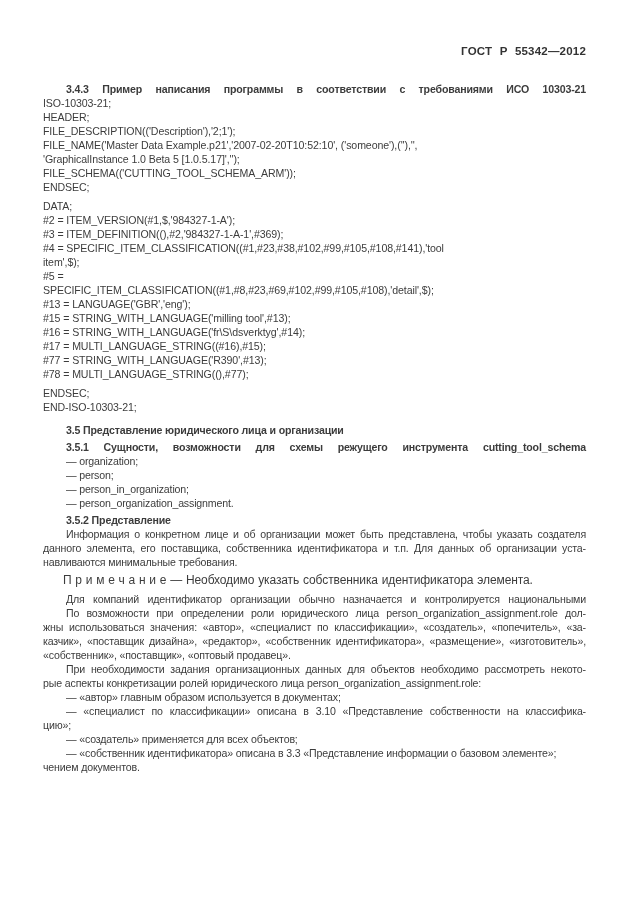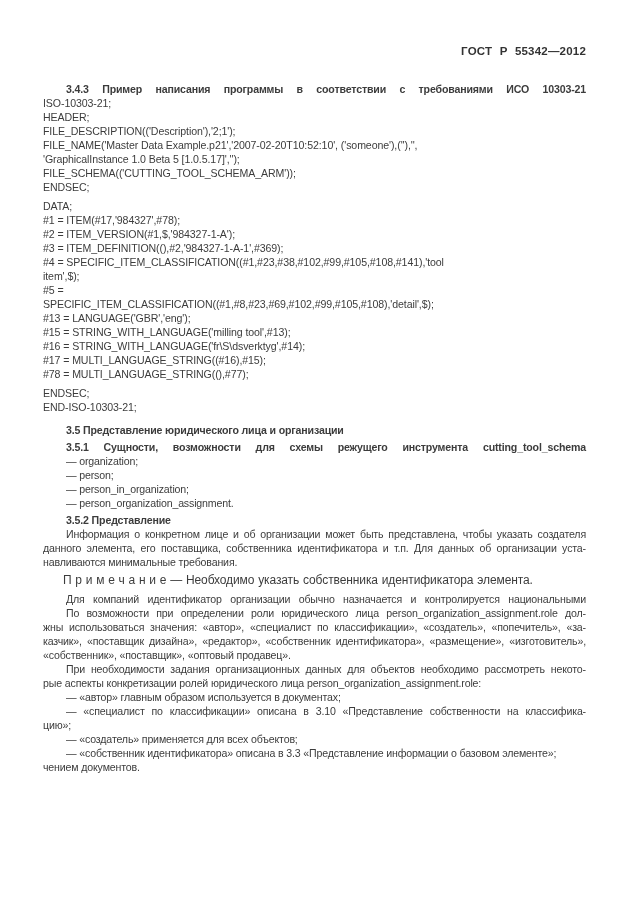--- a/index.html
+++ b/index.html
@@ -94,31 +94,31 @@
           <div class="code-line">ISO-10303-21;</div>
           <div class="code-line">HEADER;</div>
           <div class="code-line">FILE_DESCRIPTION(('Description'),'2;1');</div>
           <div class="code-line">FILE_NAME('Master Data Example.p21','2007-02-20T10:52:10', ('someone'),(''),'',</div>
           <div class="code-line">'GraphicalInstance 1.0 Beta 5 [1.0.5.17]','');</div>
           <div class="code-line">FILE_SCHEMA(('CUTTING_TOOL_SCHEMA_ARM'));</div>
           <div class="code-line">ENDSEC;</div>
         </div>
         <div class="code-group">
           <div class="code-line">DATA;</div>
-          <div class="code-line">#1 = ITEM(#17,'984327',#78);</div>
           <div class="code-line">#2 = ITEM_VERSION(#1,$,'984327-1-A');</div>
           <div class="code-line">#3 = ITEM_DEFINITION((),#2,'984327-1-A-1',#369);</div>
           <div class="code-line">#4 = SPECIFIC_ITEM_CLASSIFICATION((#1,#23,#38,#102,#99,#105,#108,#141),'tool</div>
           <div class="code-line">item',$);</div>
           <div class="code-line">#5 =</div>
           <div class="code-line">SPECIFIC_ITEM_CLASSIFICATION((#1,#8,#23,#69,#102,#99,#105,#108),'detail',$);</div>
           <div class="code-line">#13 = LANGUAGE('GBR','eng');</div>
           <div class="code-line">#15 = STRING_WITH_LANGUAGE('milling tool',#13);</div>
           <div class="code-line">#16 = STRING_WITH_LANGUAGE('fr\S\dsverktyg',#14);</div>
           <div class="code-line">#17 = MULTI_LANGUAGE_STRING((#16),#15);</div>
+          <div class="code-line">#77 = STRING_WITH_LANGUAGE('R390',#13);</div>
           <div class="code-line">#78 = MULTI_LANGUAGE_STRING((),#77);</div>
         </div>
         <div class="code-group">
           <div class="code-line">ENDSEC;</div>
           <div class="code-line">END-ISO-10303-21;</div>
         </div>
         <div class="heading space-before">3.5 Представление юридического лица и организации</div>
         <div class="heading fill">3.5.1 Сущности, возможности для схемы режущего инструмента cutting_tool_schema</div>
         <div class="para">
           <div class="line indent">— organization;</div>

